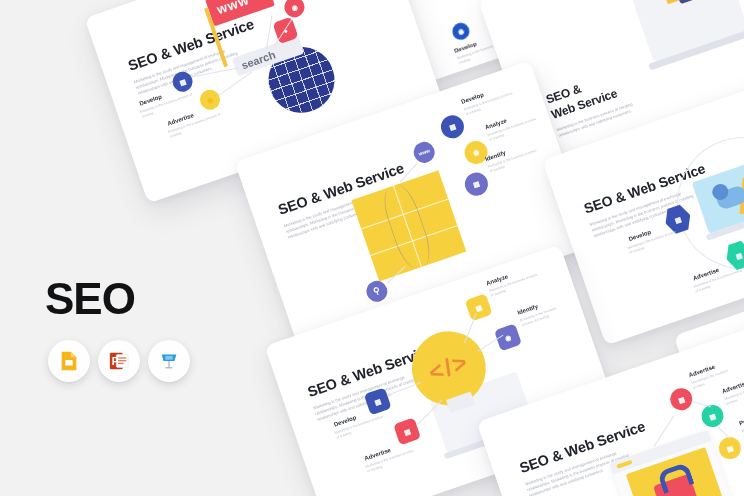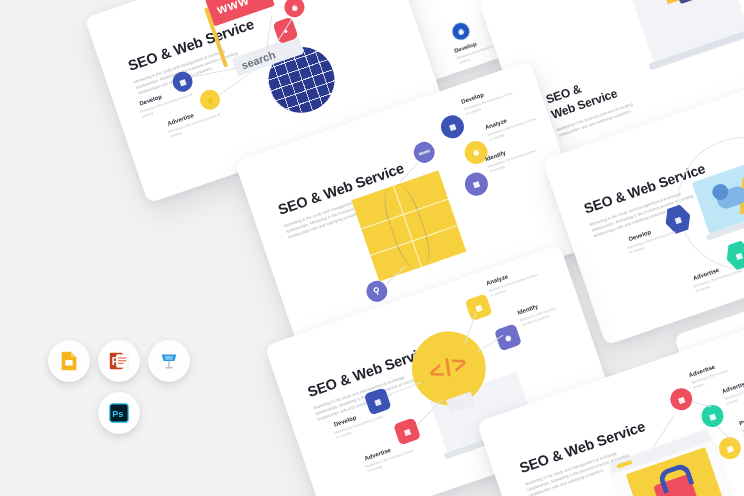--- a/index.html
+++ b/index.html
@@ -302,20 +302,21 @@
       </div>
       <div class="nlabel" style="left:248px;top:84px;font-size:6px;">Prioritize</div>
       <div class="ntext" style="left:248px;top:93px;width:50px;font-size:3.4px;">Marketing is the business process</div>
 
       <div class="conn" style="left:160px;top:80px;width:36px;transform:rotate(-38deg);"></div>
       <div class="conn" style="left:210px;top:50px;width:20px;transform:rotate(34deg);"></div>
       <div class="conn" style="left:226px;top:82px;width:18px;transform:rotate(62deg);"></div>
     </div>
   </div>
 
+  <div class="wordmark">SEO</div>
 
   <div class="badge" style="left:48px;top:340px;">
     <svg width="22" height="22" viewBox="0 0 24 24">
       <path d="M4 2h10l6 6v14H4z" fill="#f5b51b"></path>
       <path d="M14 2l6 6h-6z" fill="#fbd46b"></path>
       <rect x="8" y="11" width="8" height="6" rx="1" fill="#fff"></rect>
     </svg>
   </div>
   <div class="badge" style="left:98px;top:340px;">
     <svg width="22" height="22" viewBox="0 0 24 24">
@@ -328,20 +329,14 @@
     </svg>
   </div>
   <div class="badge" style="left:148px;top:340px;">
     <svg width="22" height="22" viewBox="0 0 24 24">
       <path d="M4 5h16l-2 7H6z" fill="#2f9ae0"></path>
       <rect x="8" y="6.5" width="8" height="4" rx=".5" fill="#7fc9f0"></rect>
       <rect x="11.2" y="12" width="1.6" height="7" fill="#b9bec6"></rect>
       <rect x="8" y="18.6" width="8" height="1.6" rx=".8" fill="#b9bec6"></rect>
     </svg>
   </div>
-  <div class="badge" style="left:98px;top:392px;">
-    <svg width="22" height="22" viewBox="0 0 24 24">
-      <rect x="2" y="2" width="20" height="20" rx="3" fill="#021b28" stroke="#31c5f0" stroke-width="1.3"></rect>
-      <text x="4.6" y="16.4" font-family="Liberation Sans, sans-serif" font-size="10" font-weight="bold" fill="#31c5f0">Ps</text>
-    </svg>
-  </div>
 
 </div>
 
 </body></html>

